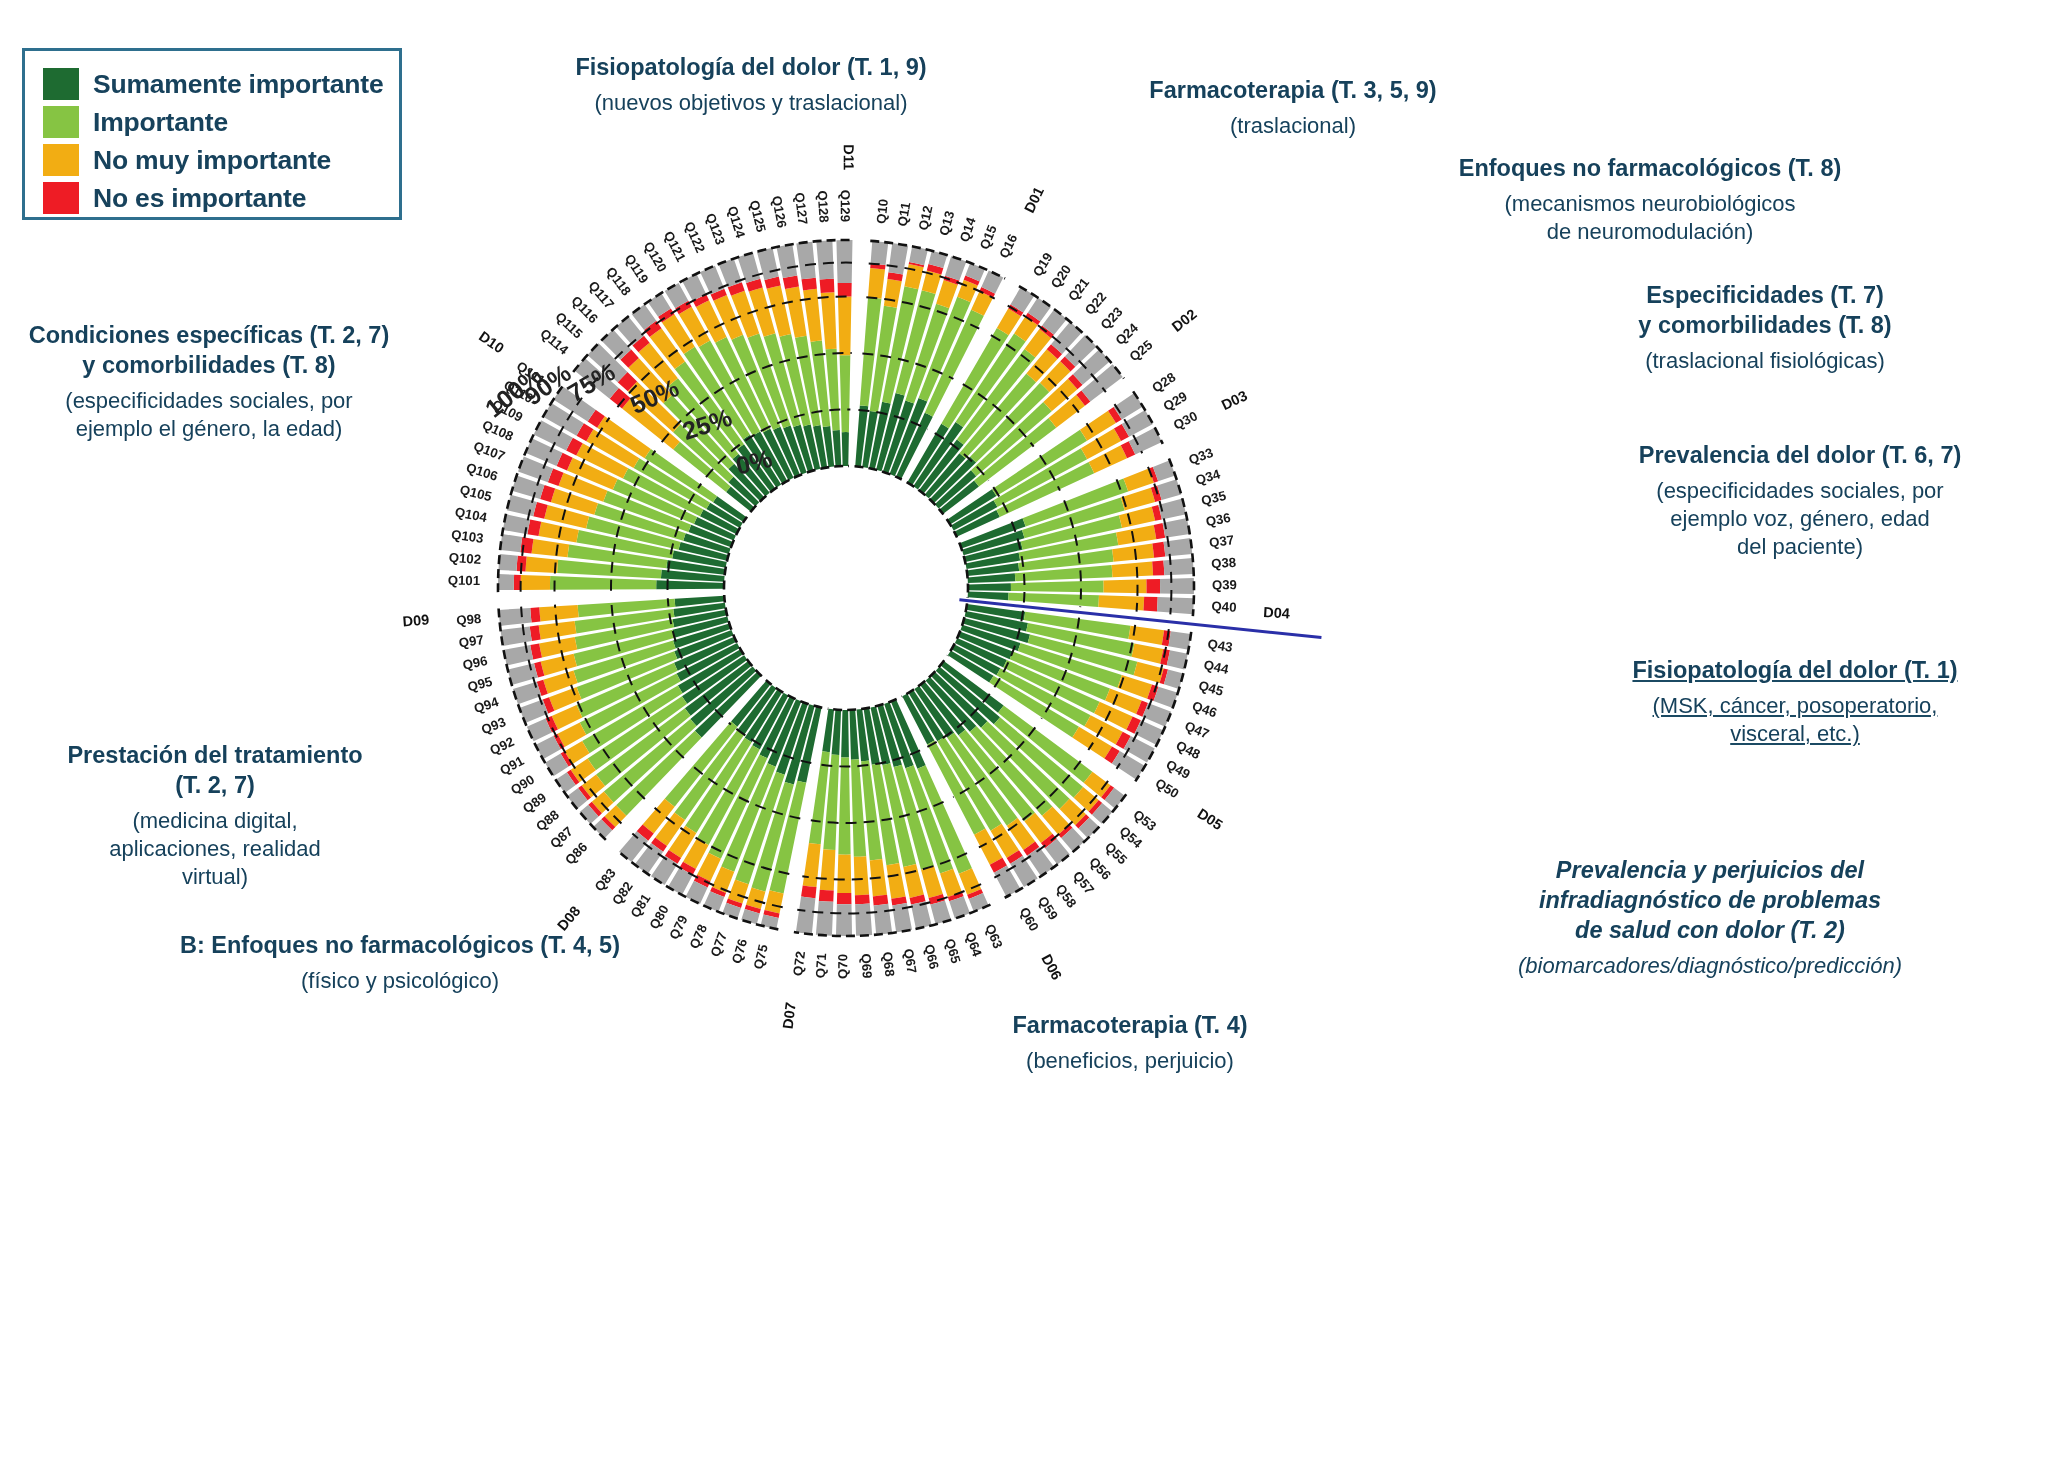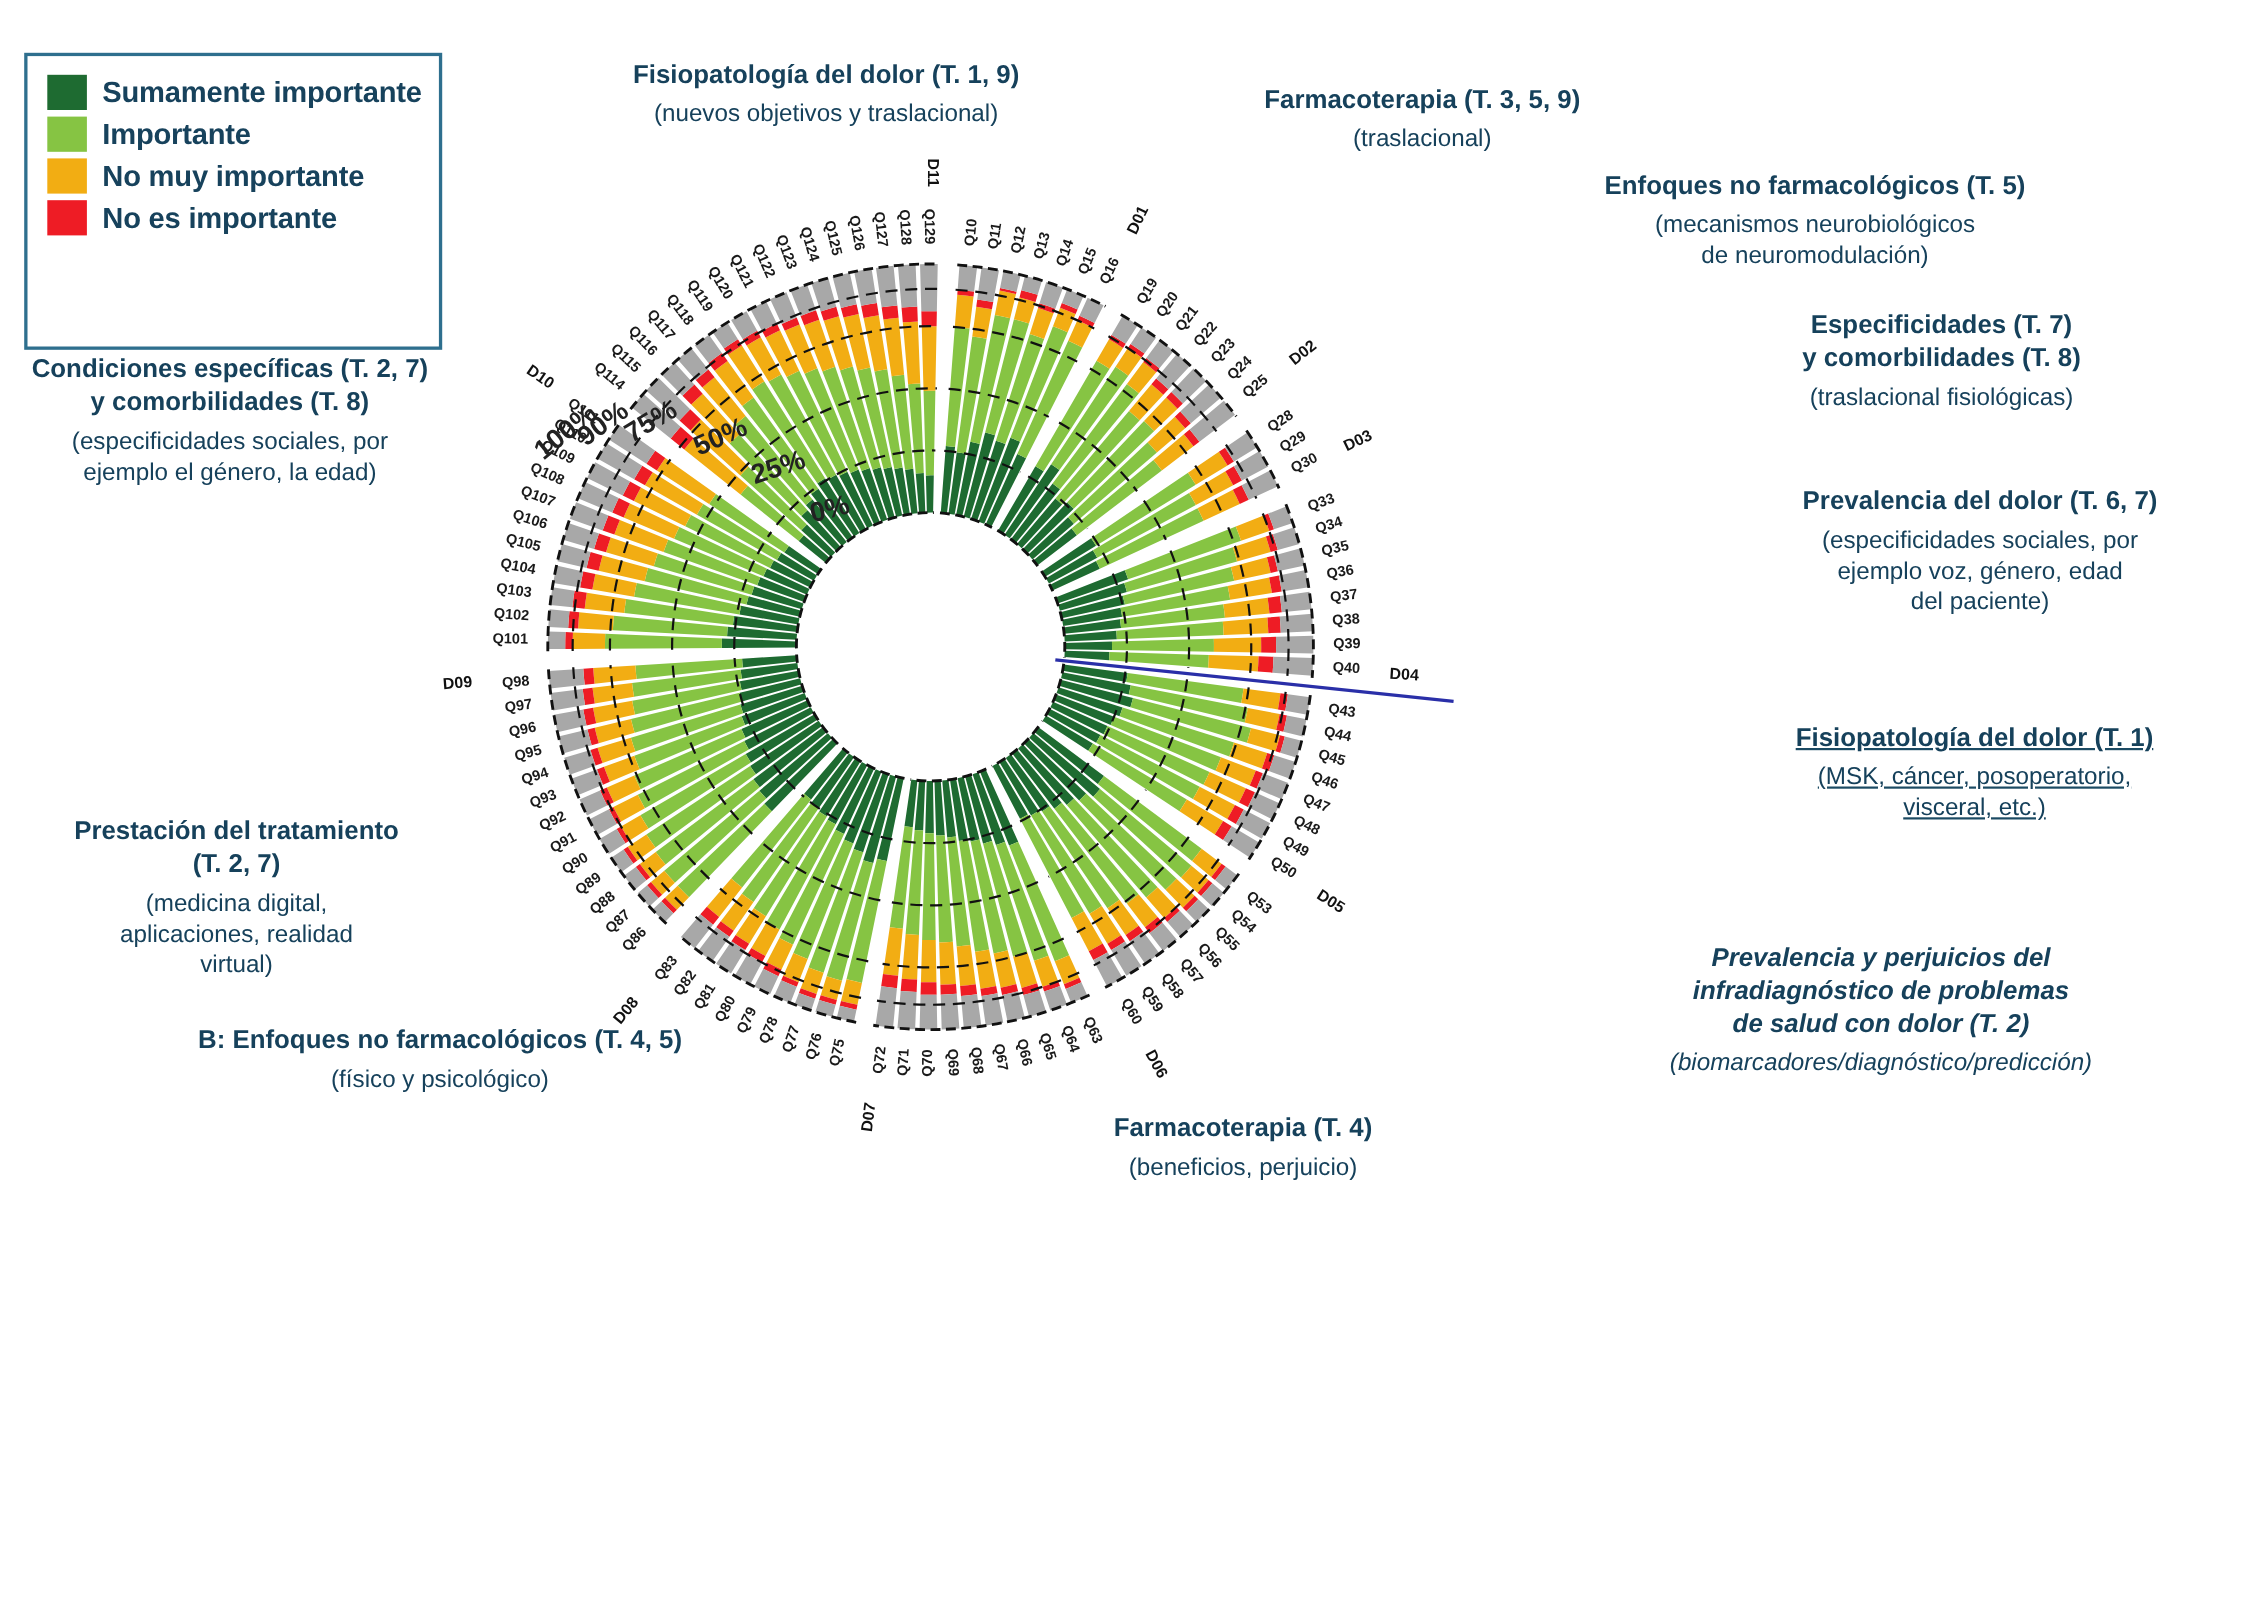--- a/index.html
+++ b/index.html
@@ -1,20 +1,20 @@
 <!DOCTYPE html>
 <html><head>
 <meta charset="utf-8">
 <style>
   html,body{margin:0;padding:0;background:#ffffff;}
   body{width:2047px;height:1463px;position:relative;overflow:hidden;
        font-family:"Liberation Sans",sans-serif;color:#1b4a63;}
 
   
-  #legend{position:absolute;left:22px;top:48px;width:380px;height:270px;
+  #legend{position:absolute;left:22px;top:48px;width:380px;height:172px;
           background:#fff;border:3px solid #2e6f8e;box-shadow:0 0 0 2px #ffffff inset;
           box-sizing:border-box;padding:14px 16px 0 18px;}
   .leg-row{display:flex;align-items:center;height:38px;}
   .leg-sw{width:36px;height:32px;flex:0 0 36px;margin-right:14px;}
   .leg-lbl{font-size:26.5px;font-weight:bold;color:#17425c;letter-spacing:-0.2px;white-space:nowrap;}
 
   
   .anno{position:absolute;text-align:center;line-height:1.28;}
   .anno .ttl{font-size:23.5px;font-weight:bold;color:#16415b;}
   .anno .sub{font-size:22px;font-weight:normal;color:#16415b;margin-top:7px;}
@@ -51,21 +51,21 @@
 <div id="anno-layer">
     <div class="anno" id="anno-d01" style="left: 541px; top: 52px; width: 420px;">
       <div class="ttl">Fisiopatología del dolor (T. 1, 9)</div>
       <div class="sub">(nuevos objetivos y traslacional)</div>
     </div>
     <div class="anno" id="anno-d02" style="left: 1113px; top: 75px; width: 360px;">
       <div class="ttl">Farmacoterapia (T. 3, 5, 9)</div>
       <div class="sub">(traslacional)</div>
     </div>
     <div class="anno" id="anno-d03" style="left: 1400px; top: 153px; width: 500px;">
-      <div class="ttl">Enfoques no farmacológicos (T. 5)</div>
+      <div class="ttl">Enfoques no farmacológicos (T. 8)</div>
       <div class="sub">(mecanismos neurobiológicos<br>de neuromodulación)</div>
     </div>
     <div class="anno" id="anno-d04" style="left: 1545px; top: 280px; width: 440px;">
       <div class="ttl">Especificidades (T. 7)<br>y comorbilidades (T. 8)</div>
       <div class="sub">(traslacional fisiológicas)</div>
     </div>
     <div class="anno" id="anno-d05" style="left: 1580px; top: 440px; width: 440px;">
       <div class="ttl">Prevalencia del dolor (T. 6, 7)</div>
       <div class="sub">(especificidades sociales, por<br>ejemplo voz, género, edad<br>del paciente)</div>
     </div>

